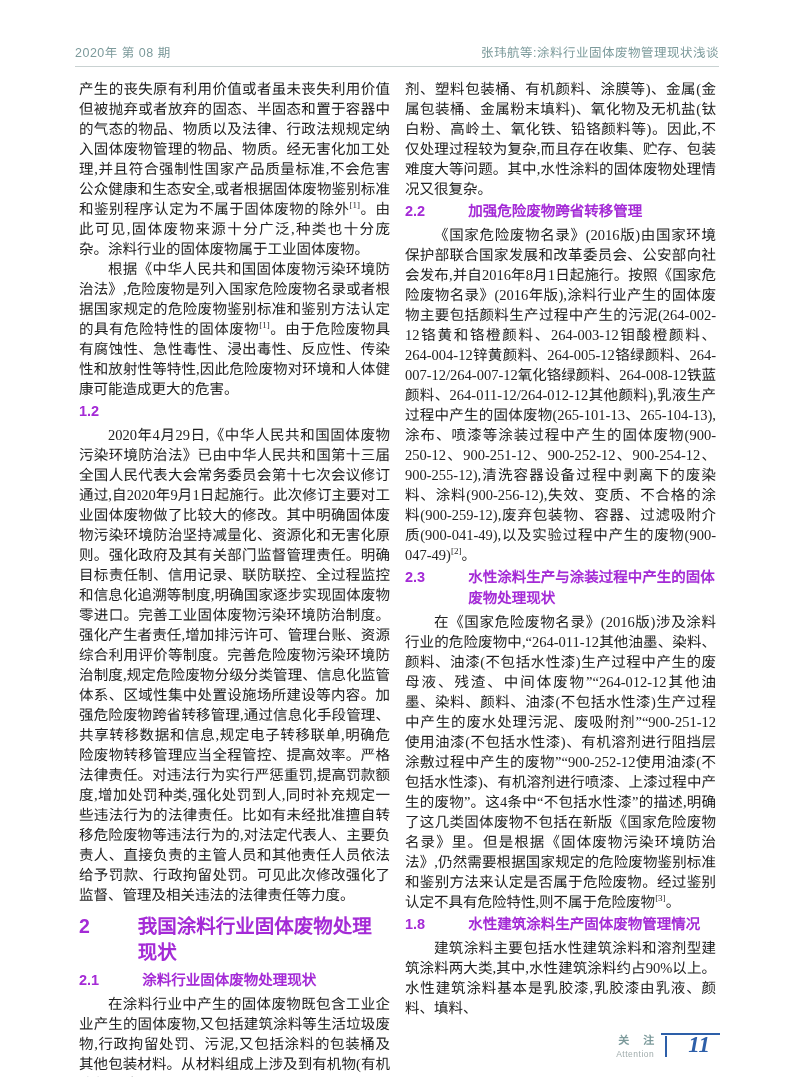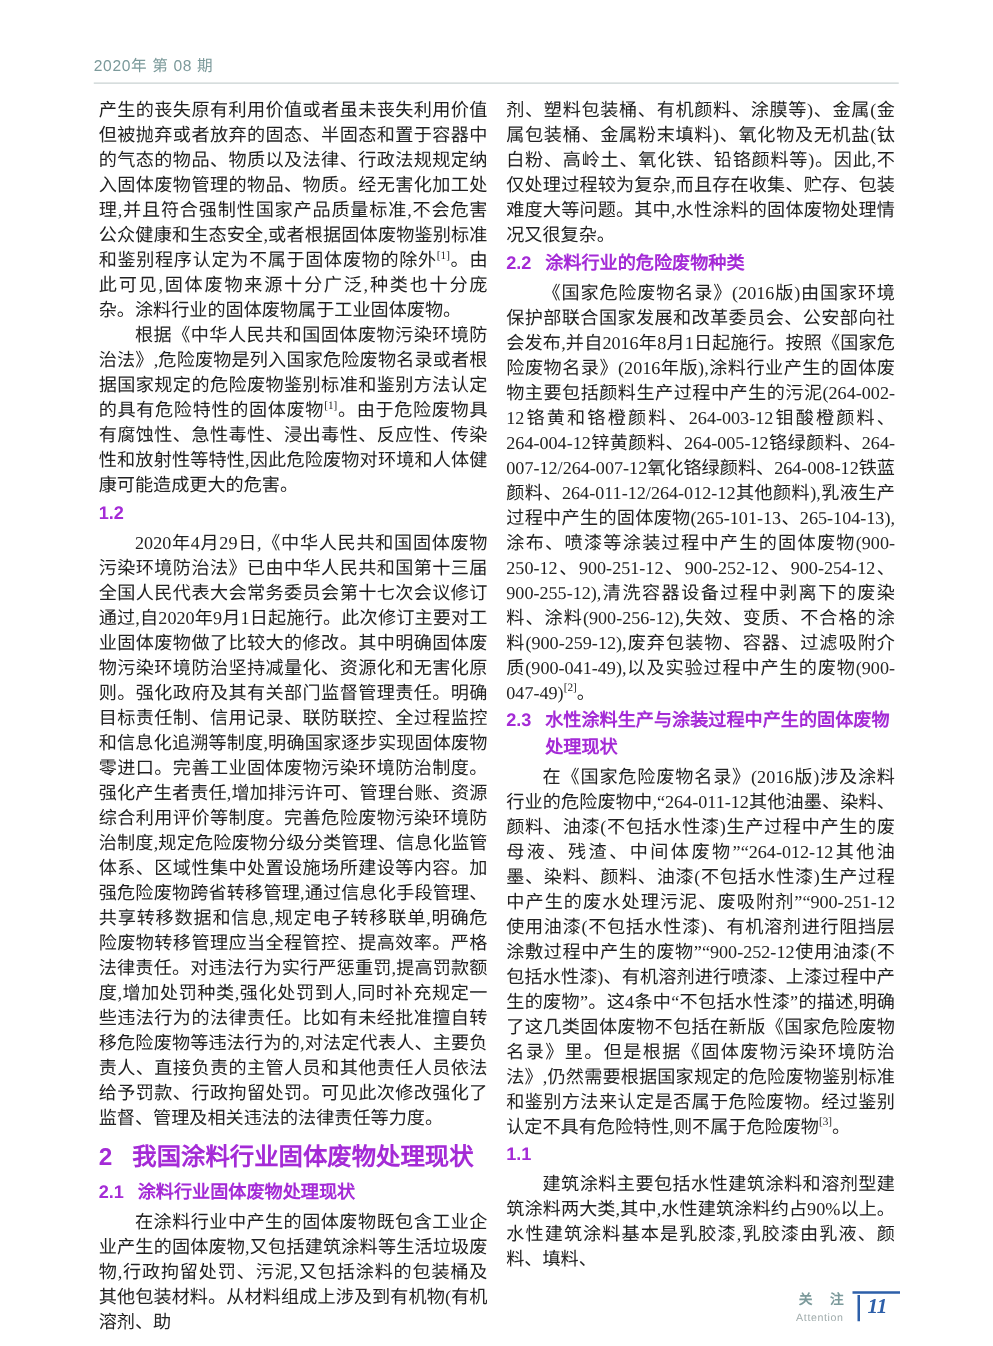--- a/index.html
+++ b/index.html
@@ -41,21 +41,21 @@
     text-justify:inter-ideograph;
   }
   .col p{margin:0;text-indent:2em;}
   .col p.cont{text-indent:0;}
   sup{font-size:9px;line-height:0;vertical-align:super;}
   
   h2.sec,h3.sub{
     display:flex;align-items:baseline;
     color:var(--heading-purple);
     font-family:"Liberation Sans","DejaVu Sans",sans-serif;
-    font-weight:bold;text-align:left;
+    font-weight:bold;text-align:left;gap:32px;
   }
   h2.sec{font-size:19.5px;line-height:26px;margin:8px 0 5px 0;}
   h2.sec .hnum{margin-right:16px;flex:none;}
   h3.sub{font-size:14.5px;line-height:21px;margin:2px 0 3px 0;}
   h3.sub .hnum{margin-right:11px;flex:none;}
   h3.sub .htext{flex:1;}
   
   .footer{
     position:absolute;right:74px;bottom:18px;
     display:flex;align-items:flex-start;
@@ -71,34 +71,35 @@
     font-size:8.5px;color:var(--footer-en-gray);
     line-height:10px;margin-top:1px;letter-spacing:0.5px;
   }
   .pagenum-wrap{
     border-top:2px solid var(--page-number-blue);
     padding:1px 2px 0 4px;margin-top:1px;
   }
   .pagenum{
     display:inline-block;
     border-left:2px solid var(--page-number-blue);
-    padding:0 8px 3px 6px;
+    padding:0 8px 3px 21px;
     font-family:"Liberation Serif","DejaVu Serif",serif;
     font-style:italic;font-weight:bold;
-    font-size:17px;line-height:18px;
+    font-size:23px;line-height:18px;
     color:var(--page-number-blue);
   }
 </style>
 </head>
 <body>
 
 <div class="page">
 
   <div class="header">
     <span>2020年  第 08 期</span>
+    <span>张玮航等:涂料行业固体废物管理现状浅谈</span>
   </div>
 
   <div class="columns">
 
     <div class="col">
       <p class="cont">产生的丧失原有利用价值或者虽未丧失利用价值但被抛弃或者放弃的固态、半固态和置于容器中的气态的物品、物质以及法律、行政法规规定纳入固体废物管理的物品、物质。经无害化加工处理,并且符合强制性国家产品质量标准,不会危害公众健康和生态安全,或者根据固体废物鉴别标准和鉴别程序认定为不属于固体废物的除外<sup>[1]</sup>。由此可见,固体废物来源十分广泛,种类也十分庞杂。涂料行业的固体废物属于工业固体废物。</p>
       <p>根据《中华人民共和国固体废物污染环境防治法》,危险废物是列入国家危险废物名录或者根据国家规定的危险废物鉴别标准和鉴别方法认定的具有危险特性的固体废物<sup>[1]</sup>。由于危险废物具有腐蚀性、急性毒性、浸出毒性、反应性、传染性和放射性等特性,因此危险废物对环境和人体健康可能造成更大的危害。</p>
       <h3 class="sub">
         <span class="hnum">1.2</span>
       </h3>
@@ -111,30 +112,31 @@
         <span class="hnum">2.1</span>
         <span class="htext">涂料行业固体废物处理现状</span>
       </h3>
       <p>在涂料行业中产生的固体废物既包含工业企业产生的固体废物,又包括建筑涂料等生活垃圾废物,行政拘留处罚、污泥,又包括涂料的包装桶及其他包装材料。从材料组成上涉及到有机物(有机溶剂、助</p>
     </div>
 
     <div class="col">
       <p class="cont">剂、塑料包装桶、有机颜料、涂膜等)、金属(金属包装桶、金属粉末填料)、氧化物及无机盐(钛白粉、高岭土、氧化铁、铅铬颜料等)。因此,不仅处理过程较为复杂,而且存在收集、贮存、包装难度大等问题。其中,水性涂料的固体废物处理情况又很复杂。</p>
       <h3 class="sub">
         <span class="hnum">2.2</span>
-        <span class="htext">涂料行业的危险废物种类</span>
+        <span class="htext">加强危险废物跨省转移管理</span>
       </h3>
       <p>《国家危险废物名录》(2016版)由国家环境保护部联合国家发展和改革委员会、公安部向社会发布,并自2016年8月1日起施行。按照《国家危险废物名录》(2016年版),涂料行业产生的固体废物主要包括颜料生产过程中产生的污泥(264-002-12铬黄和铬橙颜料、264-003-12钼酸橙颜料、264-004-12锌黄颜料、264-005-12铬绿颜料、264-007-12/264-007-12氧化铬绿颜料、264-008-12铁蓝颜料、264-011-12/264-012-12其他颜料),乳液生产过程中产生的固体废物(265-101-13、265-104-13),涂布、喷漆等涂装过程中产生的固体废物(900-250-12、900-251-12、900-252-12、900-254-12、900-255-12),清洗容器设备过程中剥离下的废染料、涂料(900-256-12),失效、变质、不合格的涂料(900-259-12),废弃包装物、容器、过滤吸附介质(900-041-49),以及实验过程中产生的废物(900-047-49)<sup>[2]</sup>。</p>
       <h3 class="sub">
         <span class="hnum">2.3</span>
         <span class="htext">水性涂料生产与涂装过程中产生的固体废物处理现状</span>
       </h3>
       <p>在《国家危险废物名录》(2016版)涉及涂料行业的危险废物中,“264-011-12其他油墨、染料、颜料、油漆(不包括水性漆)生产过程中产生的废母液、残渣、中间体废物”“264-012-12其他油墨、染料、颜料、油漆(不包括水性漆)生产过程中产生的废水处理污泥、废吸附剂”“900-251-12使用油漆(不包括水性漆)、有机溶剂进行阻挡层涂敷过程中产生的废物”“900-252-12使用油漆(不包括水性漆)、有机溶剂进行喷漆、上漆过程中产生的废物”。这4条中“不包括水性漆”的描述,明确了这几类固体废物不包括在新版《国家危险废物名录》里。但是根据《固体废物污染环境防治法》,仍然需要根据国家规定的危险废物鉴别标准和鉴别方法来认定是否属于危险废物。经过鉴别认定不具有危险特性,则不属于危险废物<sup>[3]</sup>。</p>
       <h3 class="sub">
-        <span class="hnum">1.1</span>
+        <span class="hnum">1.8</span>
+        <span class="htext">水性建筑涂料生产固体废物管理情况</span>
       </h3>
       <p>建筑涂料主要包括水性建筑涂料和溶剂型建筑涂料两大类,其中,水性建筑涂料约占90%以上。水性建筑涂料基本是乳胶漆,乳胶漆由乳液、颜料、填料、</p>
     </div>
 
   </div>
 
   <div class="footer">
     <div class="focus">
       <div class="focus-cn">关注</div>
       <div class="focus-en">Attention</div>

